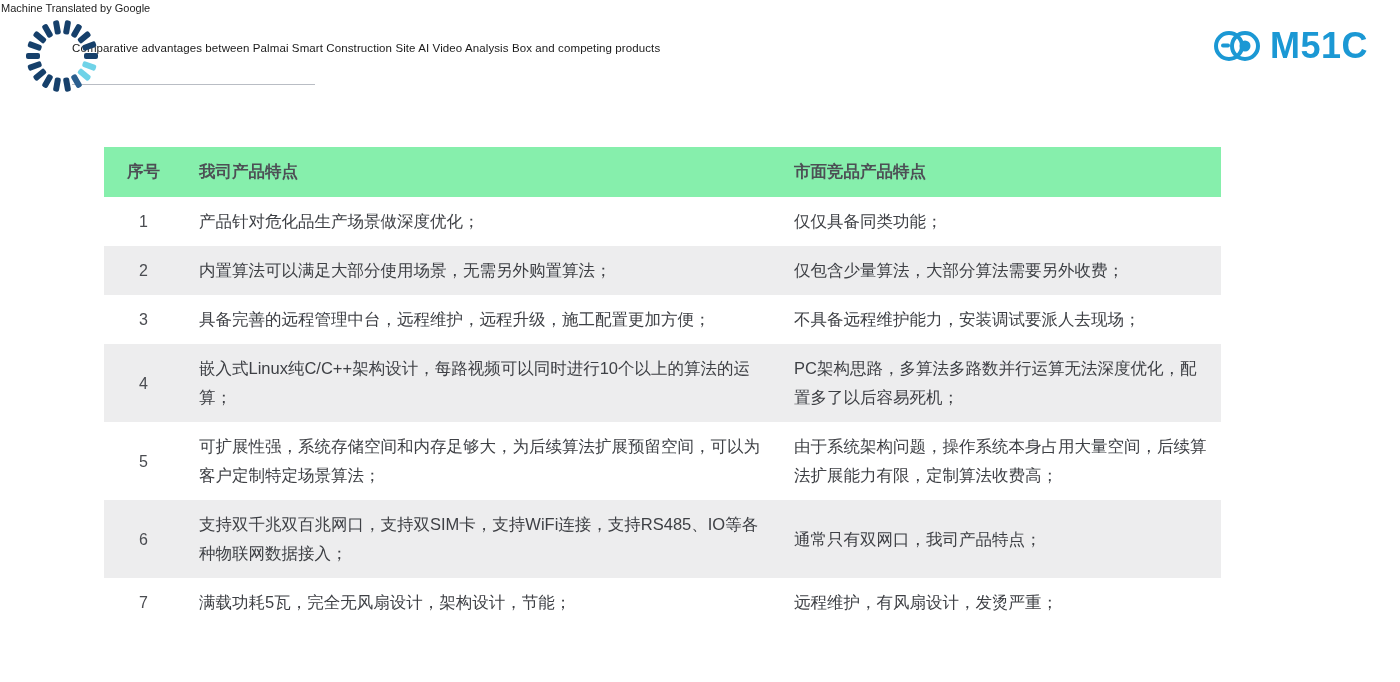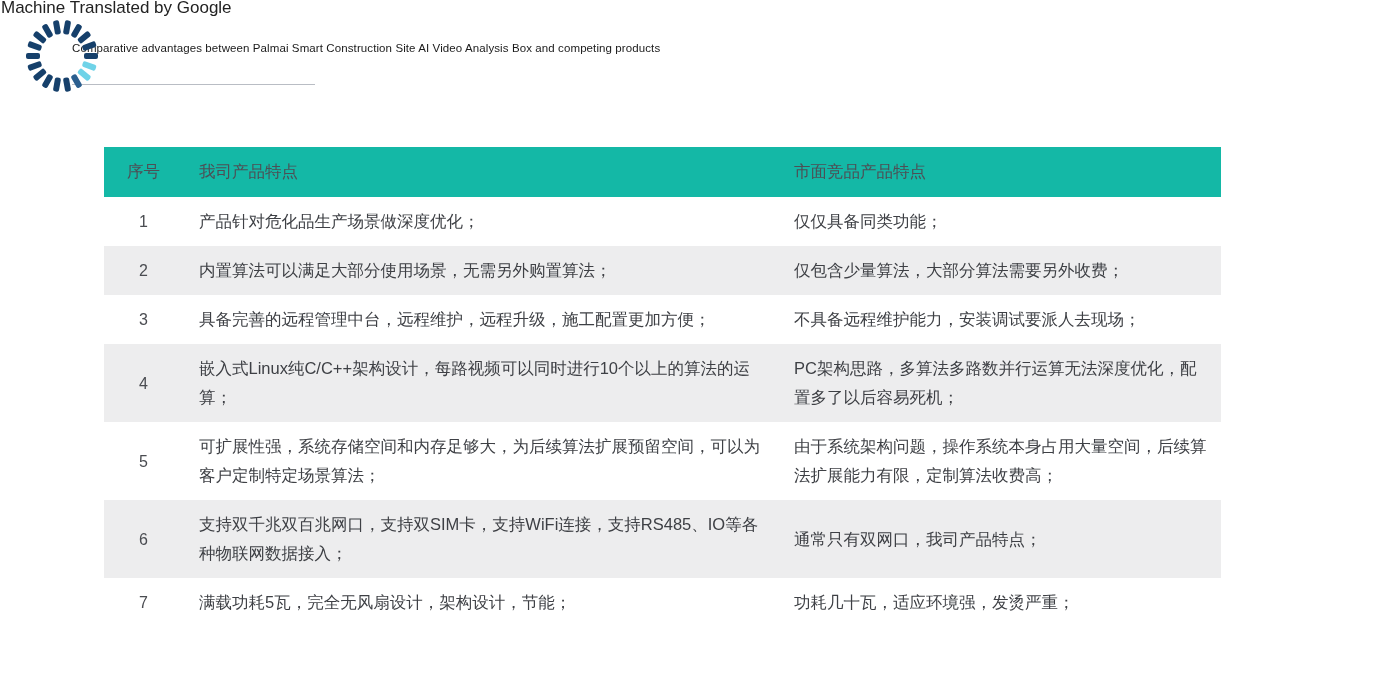--- a/index.html
+++ b/index.html
@@ -13,21 +13,21 @@
     position: relative;
     font-family: "Liberation Sans", sans-serif;
     overflow: hidden;
   }
 
   
   #translate-banner {
     position: absolute;
     left: 0;
     top: 0;
-    font-size: 17px;
+    font-size: 11px;
     color: #222;
     background: #ffffff;
     padding: 1px 3px 1px 1px;
     line-height: 14px;
     white-space: nowrap;
     z-index: 40;
   }
 
   
   #header {
@@ -105,23 +105,23 @@
   table.cmp col.c-idx  { width: 79px; }
   table.cmp col.c-ours { width: 595px; }
   table.cmp col.c-comp { width: 443px; }
 
   table.cmp th, table.cmp td {
     border: 0;
     vertical-align: middle;
   }
 
   thead th {
-    background: #14b8a6;
+    background: #86efac;
     color: #4d4f55;
-    font-weight: normal;
+    font-weight: bold;
     font-size: 16.5px;
     height: 48px;
     text-align: left;
   }
   thead th.idx { text-align: center; }
   thead th.ours { padding-left: 16px; }
   thead th.comp { padding-left: 16px; }
 
   tbody tr.odd td  { background: #ffffff; }
   tbody tr.even td { background: #ededee; }
@@ -215,20 +215,31 @@
           </g>
       </g>
     </svg>
   </span>
 
   <div id="title-block">
     <div id="slide-title">Comparative advantages between Palmai Smart Construction Site AI Video Analysis Box and competing products</div>
     <div id="title-rule"></div>
   </div>
 
+  <div id="logo">
+    <span id="logo-mark">
+      <svg viewBox="0 0 46 40" width="46" height="40" aria-hidden="true">
+        <circle cx="15" cy="20" r="13" fill="none" stroke="#1b98d4" stroke-width="4"></circle>
+        <circle cx="31" cy="20" r="13" fill="none" stroke="#1b98d4" stroke-width="4"></circle>
+        <circle cx="31" cy="20" r="5.5" fill="#1b98d4"></circle>
+        <rect x="7" y="17.5" width="9" height="4" rx="2" fill="#1b98d4"></rect>
+      </svg>
+    </span>
+    <span id="logo-text">M51C</span>
+  </div>
 </div>
 
 <div id="table-wrap">
   <table class="cmp">
     <colgroup>
       <col class="c-idx">
       <col class="c-ours">
       <col class="c-comp">
     </colgroup>
     <thead>
@@ -265,17 +276,17 @@
         <td class="comp">由于系统架构问题，操作系统本身占用大量空间，后续算法扩展能力有限，定制算法收费高；</td>
       </tr>
       <tr class="even">
         <td class="idx">6</td>
         <td class="ours">支持双千兆双百兆网口，支持双SIM卡，支持WiFi连接，支持RS485、IO等各种物联网数据接入；</td>
         <td class="comp">通常只有双网口，我司产品特点；</td>
       </tr>
       <tr class="odd">
         <td class="idx">7</td>
         <td class="ours">满载功耗5瓦，完全无风扇设计，架构设计，节能；</td>
-        <td class="comp">功耗几十瓦，适应环境强，发烫严重；</td>
+        <td class="comp">远程维护，有风扇设计，发烫严重；</td>
       </tr>
     </tbody>
   </table>
 </div>
 
 </body></html>

